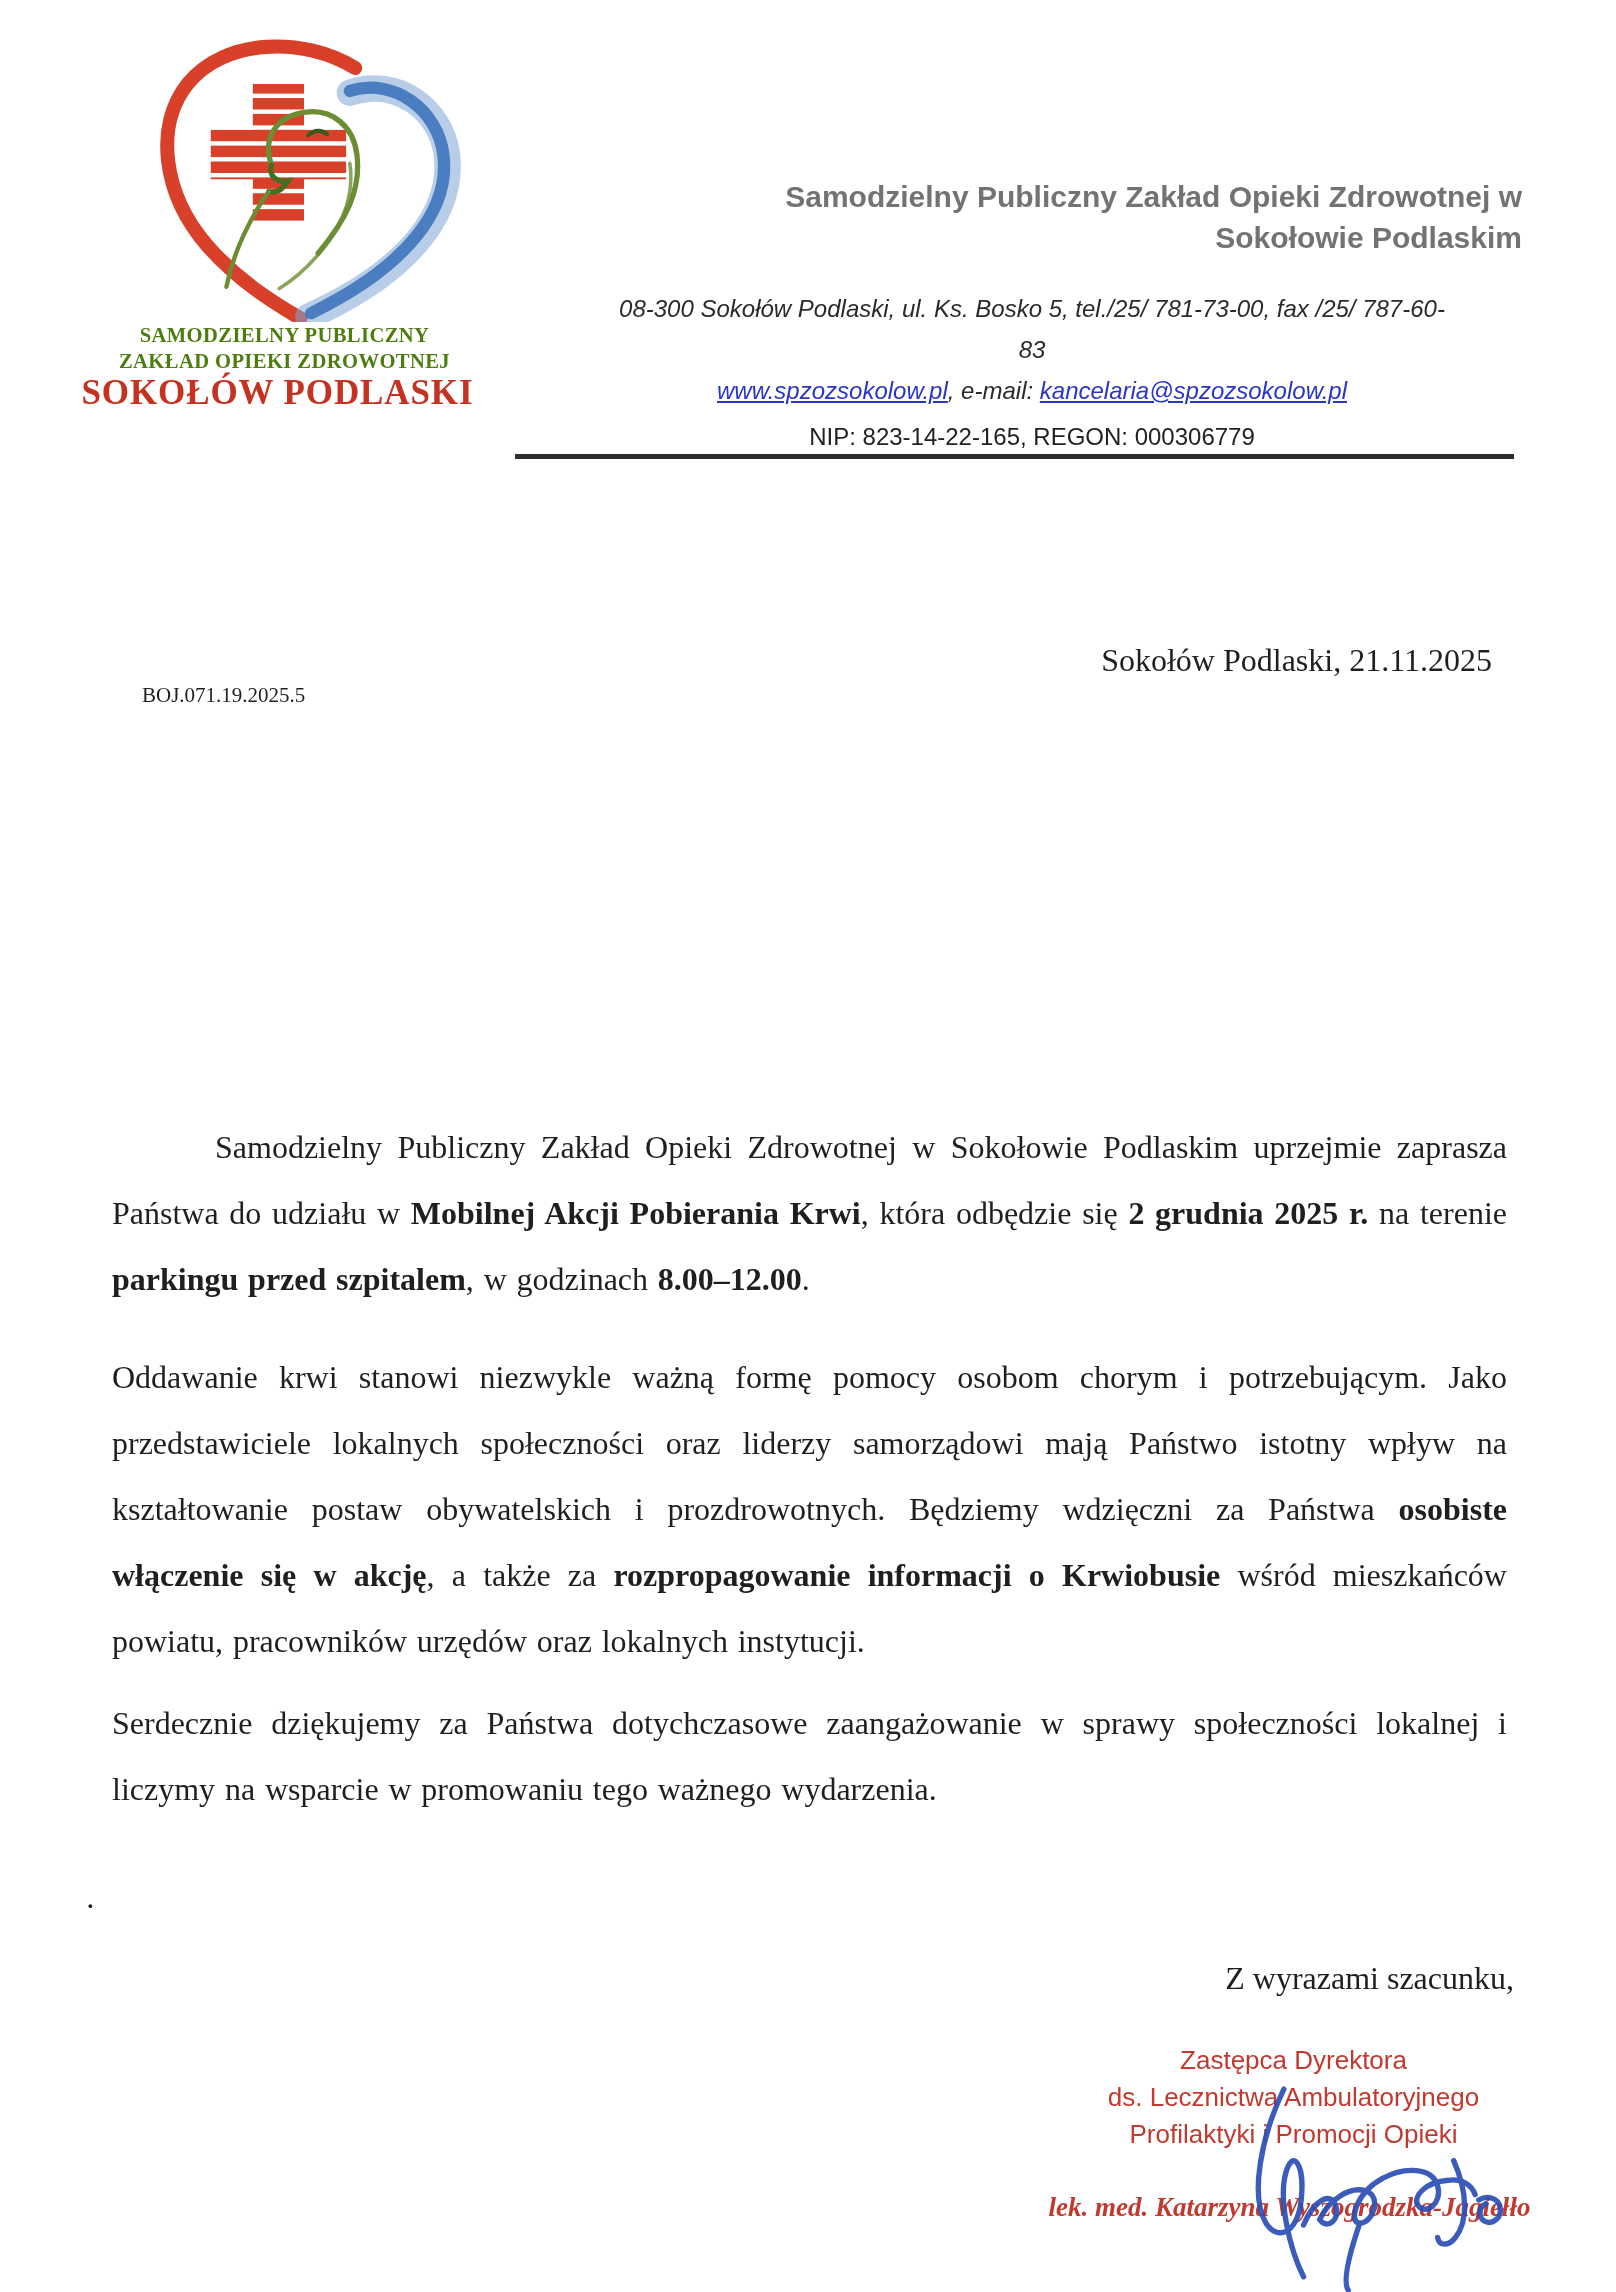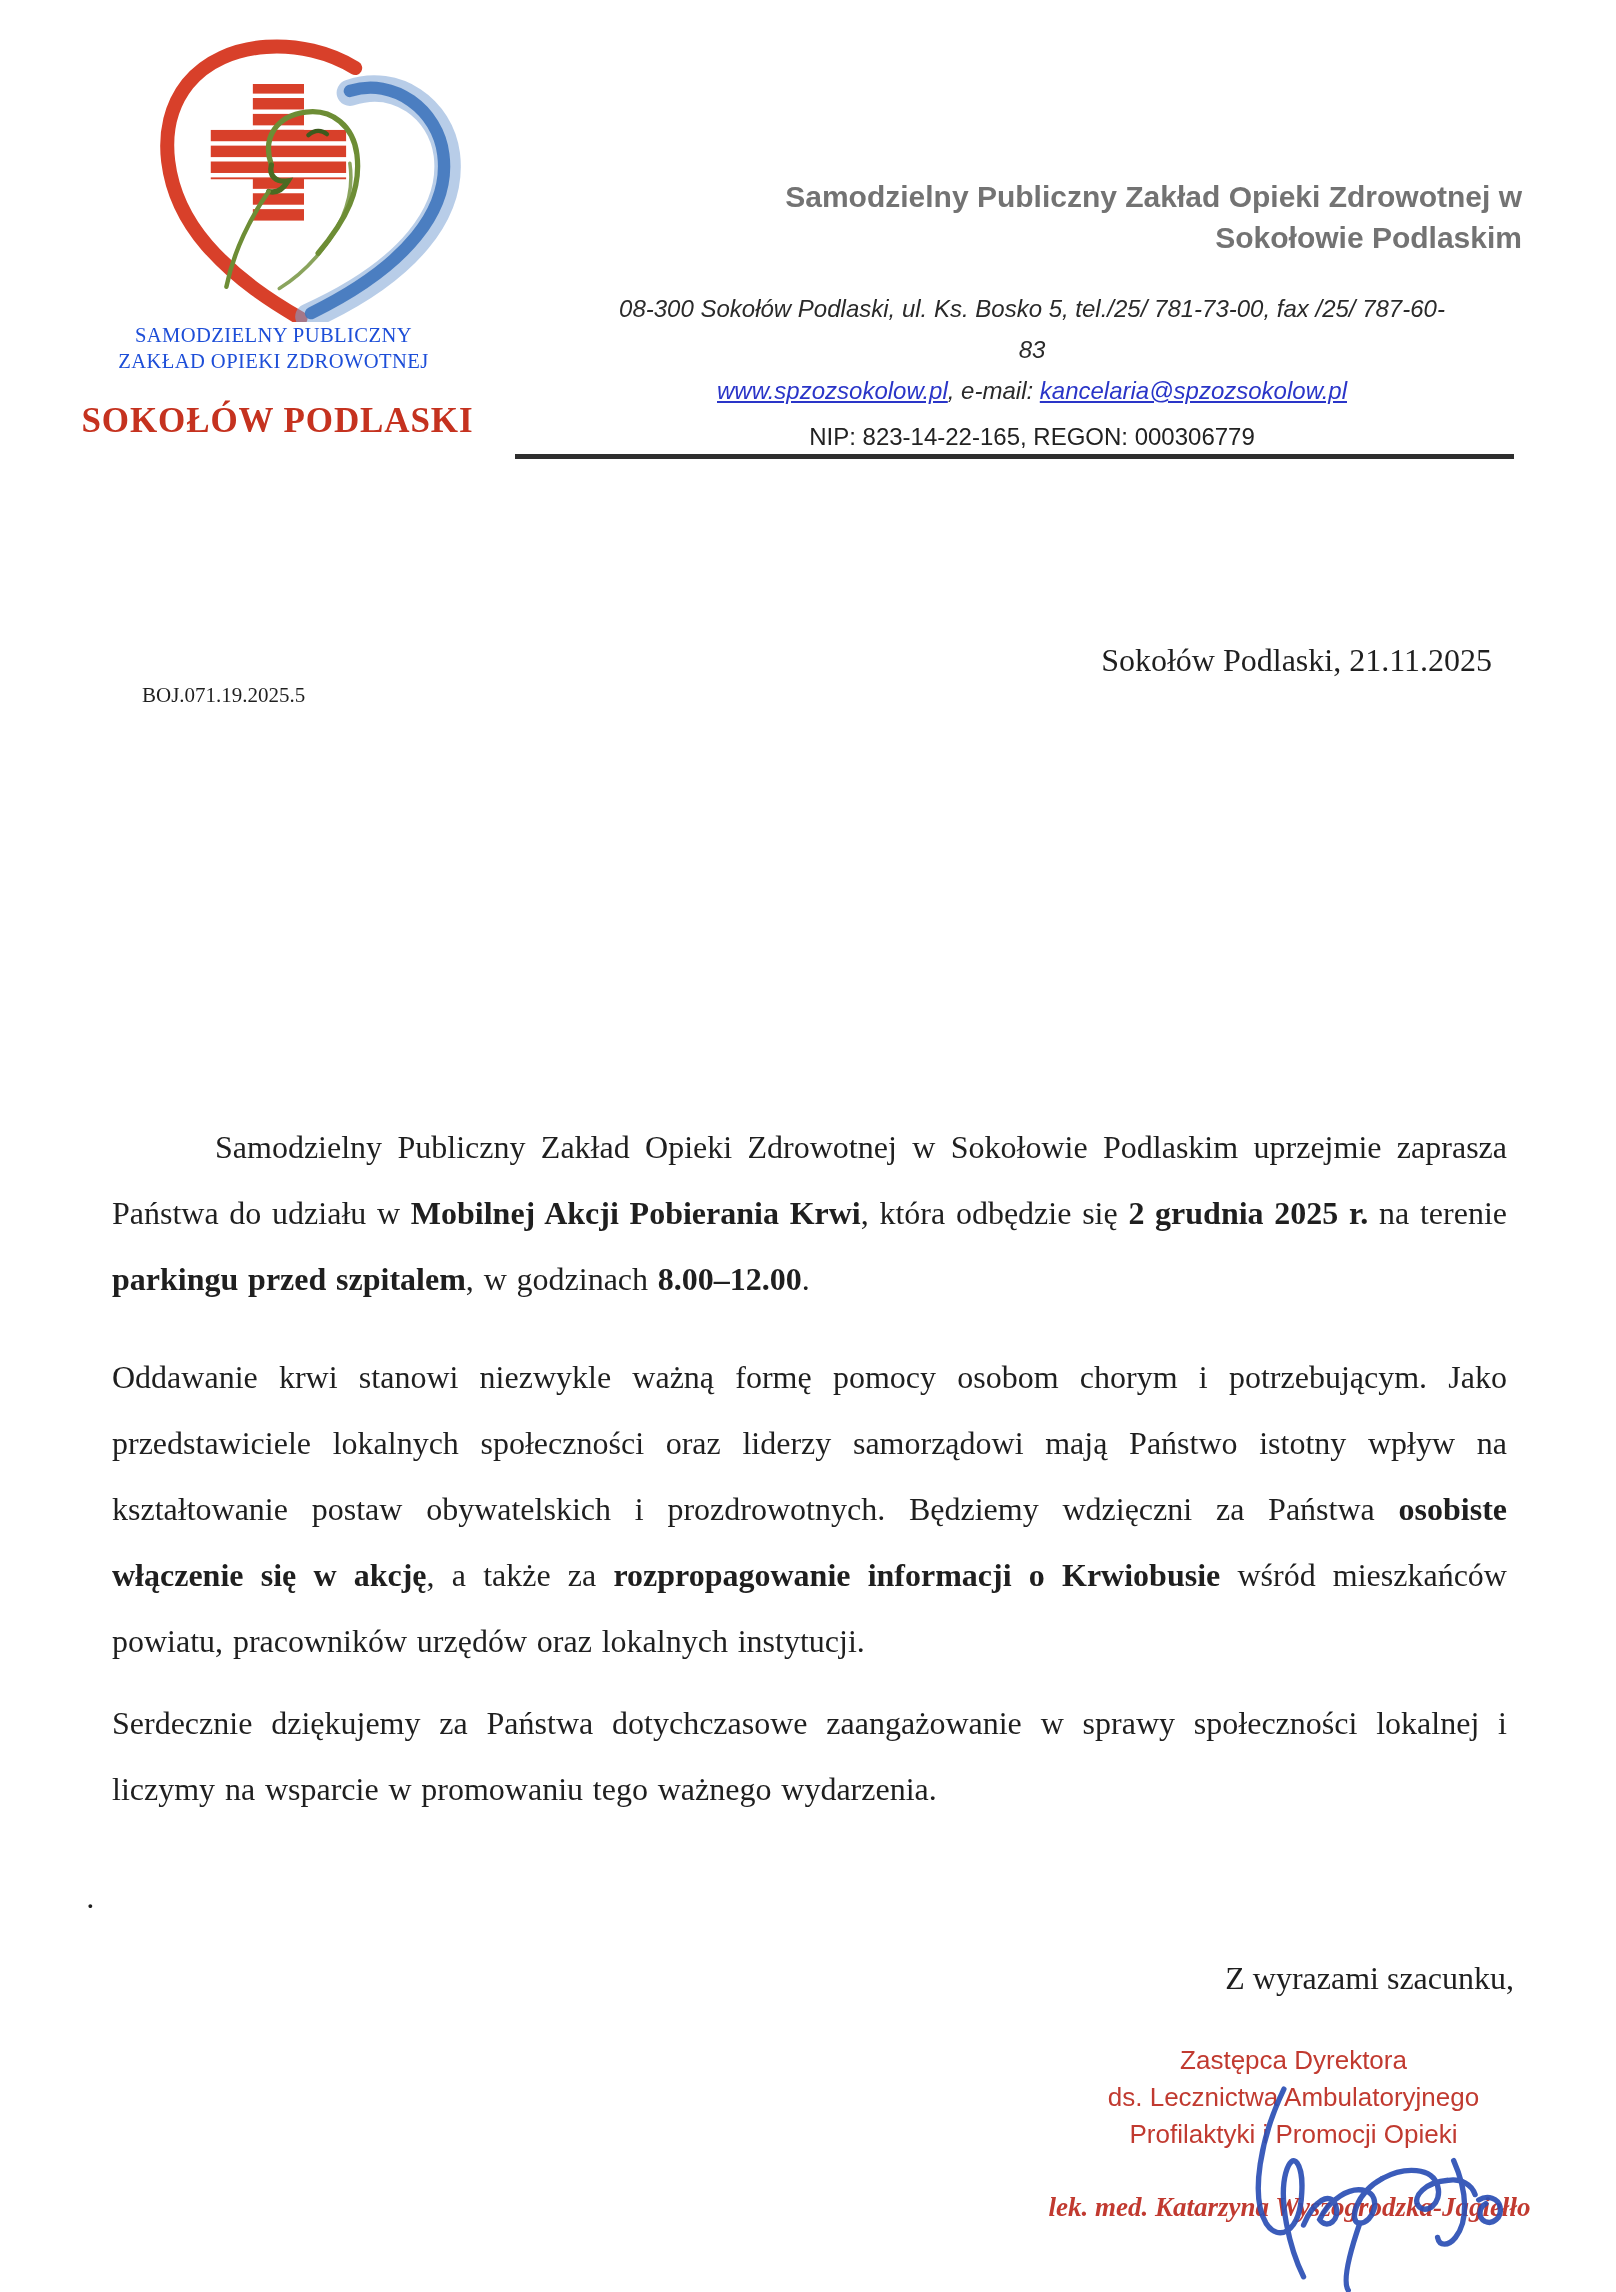--- a/index.html
+++ b/index.html
@@ -4,24 +4,24 @@
 <style>
   html,body { margin:0; padding:0; background:#9a9a9a; }
   .page {
     position:relative; width:1617px; height:2293px; margin:0 auto;
     background:#ffffff; overflow:hidden;
     font-family:"Liberation Serif", serif; color:#1f1f1f;
   }
 
   
   .logo-svg { position:absolute; left:125px; top:31px; width:358px; height:291px; }
-  .logo-cap-blue { position:absolute; left:54px; top:322px; width:439px; text-align:center;
-    font-weight:normal; font-size:20.6px; line-height:26px; color:#1d4ed8; letter-spacing:0.4px; }
+  .logo-cap-blue { position:absolute; left:65px; top:322px; width:439px; text-align:center;
+    font-weight:bold; font-size:20.6px; line-height:26px; color:#4d7c0f; letter-spacing:0.4px; }
   .logo-cap-red  { position:absolute; left:58px; top:373px; width:439px; text-align:center;
-    font-weight:bold; font-size:35px; color:#c5321f; letter-spacing:0.9px;margin-top:28px; }
+    font-weight:bold; font-size:35px; color:#c5321f; letter-spacing:0.9px; }
 
   
   .hdr-title { position:absolute; left:555px; top:176px; width:967px; text-align:right;
     font-family:"Liberation Sans", sans-serif; font-weight:bold; font-size:30px;
     line-height:41px; color:#737373; }
   .hdr-address { position:absolute; left:537px; top:288px; width:990px; text-align:center;
     font-family:"Liberation Sans", sans-serif; font-style:italic; font-size:24px;
     line-height:41px; color:#2a2a2a; }
   .hdr-address a, .lnk { color:#2a35c8; text-decoration:underline; cursor:pointer; }
   .hdr-nip { position:absolute; left:537px; top:423px; width:990px; text-align:center;

